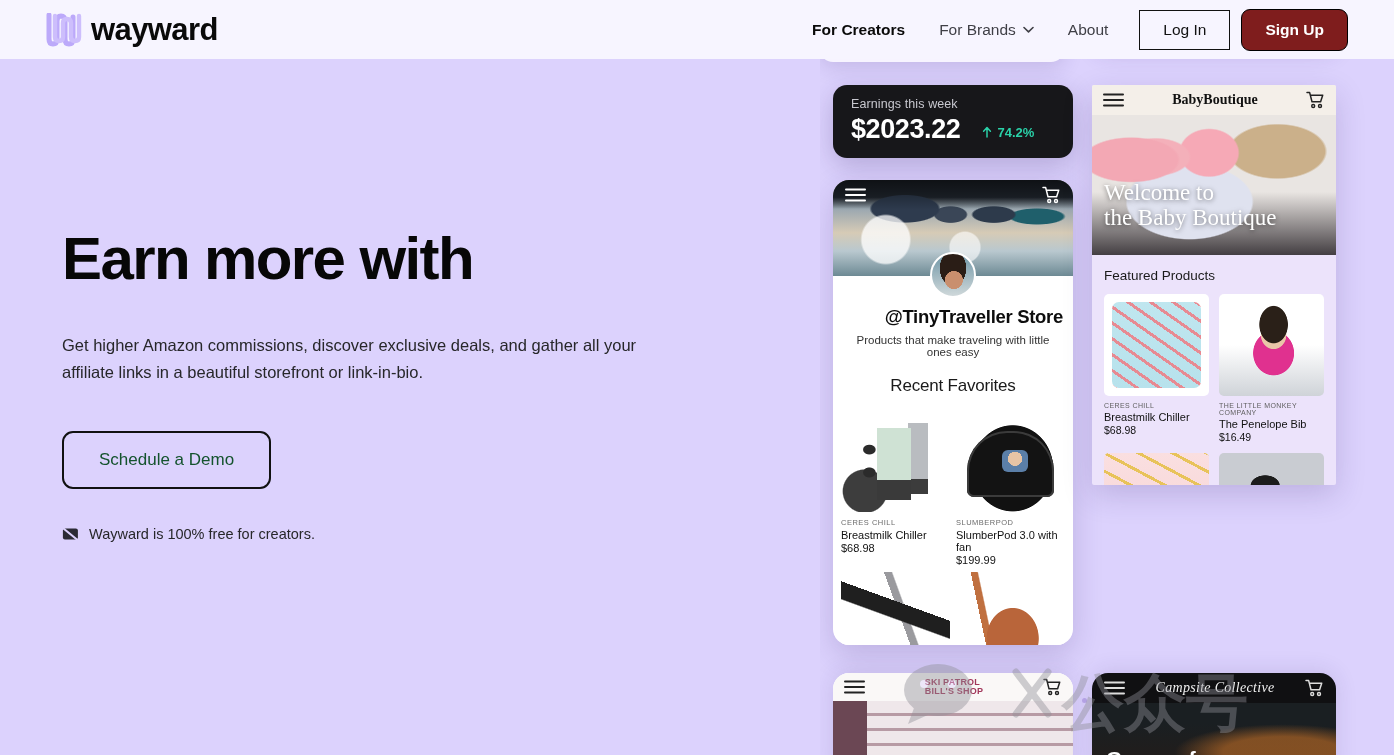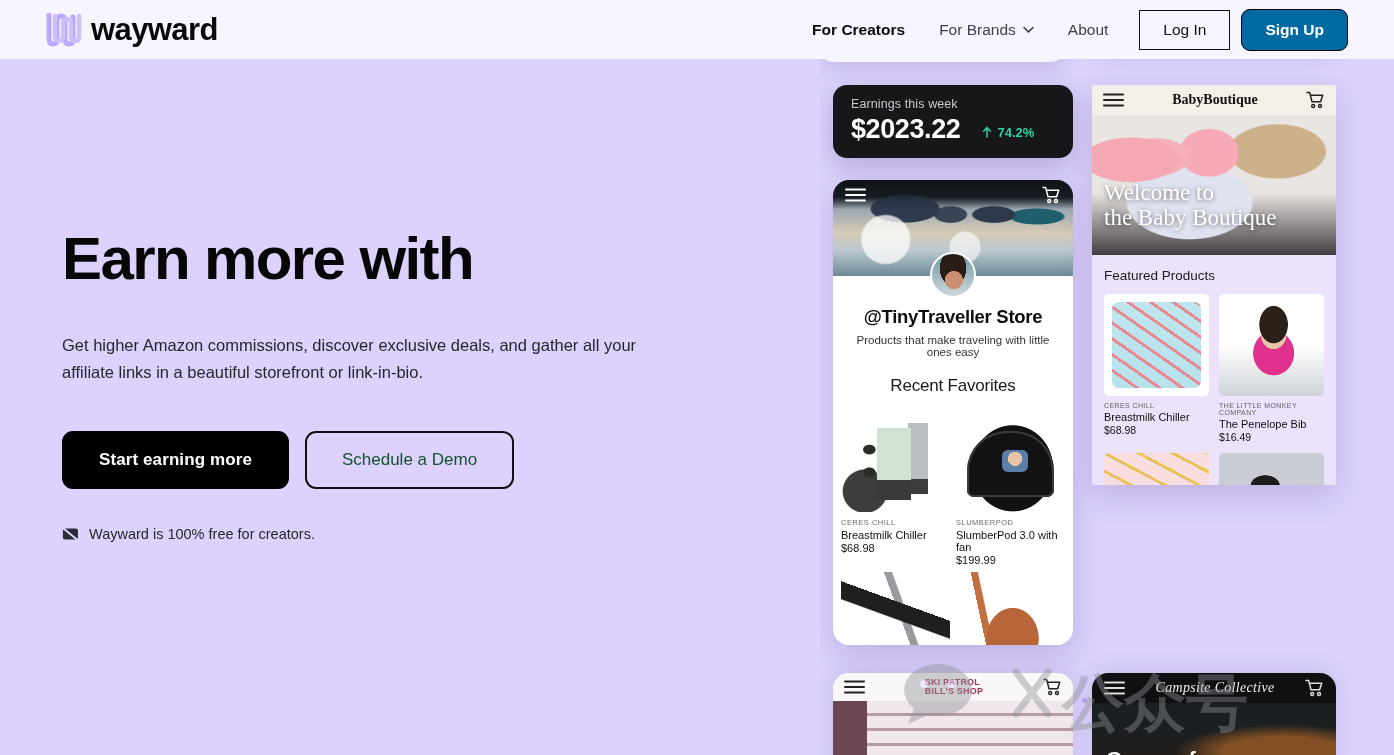--- a/index.html
+++ b/index.html
@@ -37,21 +37,21 @@
   .btn-login{
     margin-left:14px;
     border:1.6px solid #111; border-radius:0;
     background:transparent; color:#111;
     font-size:15.5px; font-family:inherit;
     padding:10px 23px; cursor:pointer;
   }
   .btn-signup{
     margin-left:11px;
     border:1.6px solid #000; border-radius:9px;
-    background:#0369a1; color:#fff;
+    background:#7f1d1d; color:#fff;
     font-size:15.5px; font-weight:700; font-family:inherit;
     padding:11px 23px; cursor:pointer;
   }
 
   
   .hero{
     position:absolute; left:62px; top:225px; width:700px;
   }
   .hero h1{
     font-size:60px; line-height:1.145; font-weight:700;
@@ -153,21 +153,21 @@
     position:absolute; left:50%; transform:translateX(-50%);
     bottom:-22px; width:46px; height:46px; border-radius:50%;
     border:2.5px solid #fff; overflow:hidden;
     background:
       radial-gradient(circle at 52% 62%, #c98f6e 0 26%, transparent 27%),
       radial-gradient(ellipse at 50% 34%, #2a1d16 0 44%, transparent 45%),
       linear-gradient(180deg,#6f96a6,#cfd8da);
   }
   .tt-body{ padding:30px 10px 0; text-align:center; }
   .tt-name{
-    font-size:18.5px; font-weight:700; color:#0d0d0d; letter-spacing:-.3px;
+    font-size:18.5px; font-weight:700; color:#0d0d0d; letter-spacing:-.3px;text-align:right;
   }
   .tt-tagline{ margin-top:6px; font-size:11.5px; color:#333; }
   .tt-sec{
     margin-top:18px; font-size:17px; color:#1a1a1a; letter-spacing:-.2px;
   }
   .tt-grid{
     margin-top:12px; display:grid; grid-template-columns:1fr 1fr;
     gap:6px; padding:0 8px;
   }
   .tt-prod-img{
@@ -393,21 +393,20 @@
 </header>
 
 <section class="hero">
   <h1>
     <span>Earn more with</span><br>
   </h1>
 
   <p class="hero-sub">Get higher Amazon commissions, discover exclusive deals, and gather all your affiliate links in a beautiful storefront or link-in-bio.</p>
 
   <div class="cta-row">
-    <button class="btn-primary">Start earning more</button>
     <button class="btn-secondary">Schedule a Demo</button>
   </div>
 
   <div class="footnote">
     <span>
       <svg class="footnote-icon" viewBox="0 0 17 15" fill="none">
         <rect x="0.9" y="1.6" width="15" height="11" rx="2" fill="#2b2b35"></rect>
         <path d="M1.2 1.2 L15.8 13.2" stroke="#DCD2FD" stroke-width="2.1" stroke-linecap="round"></path>
       </svg>
     </span>

